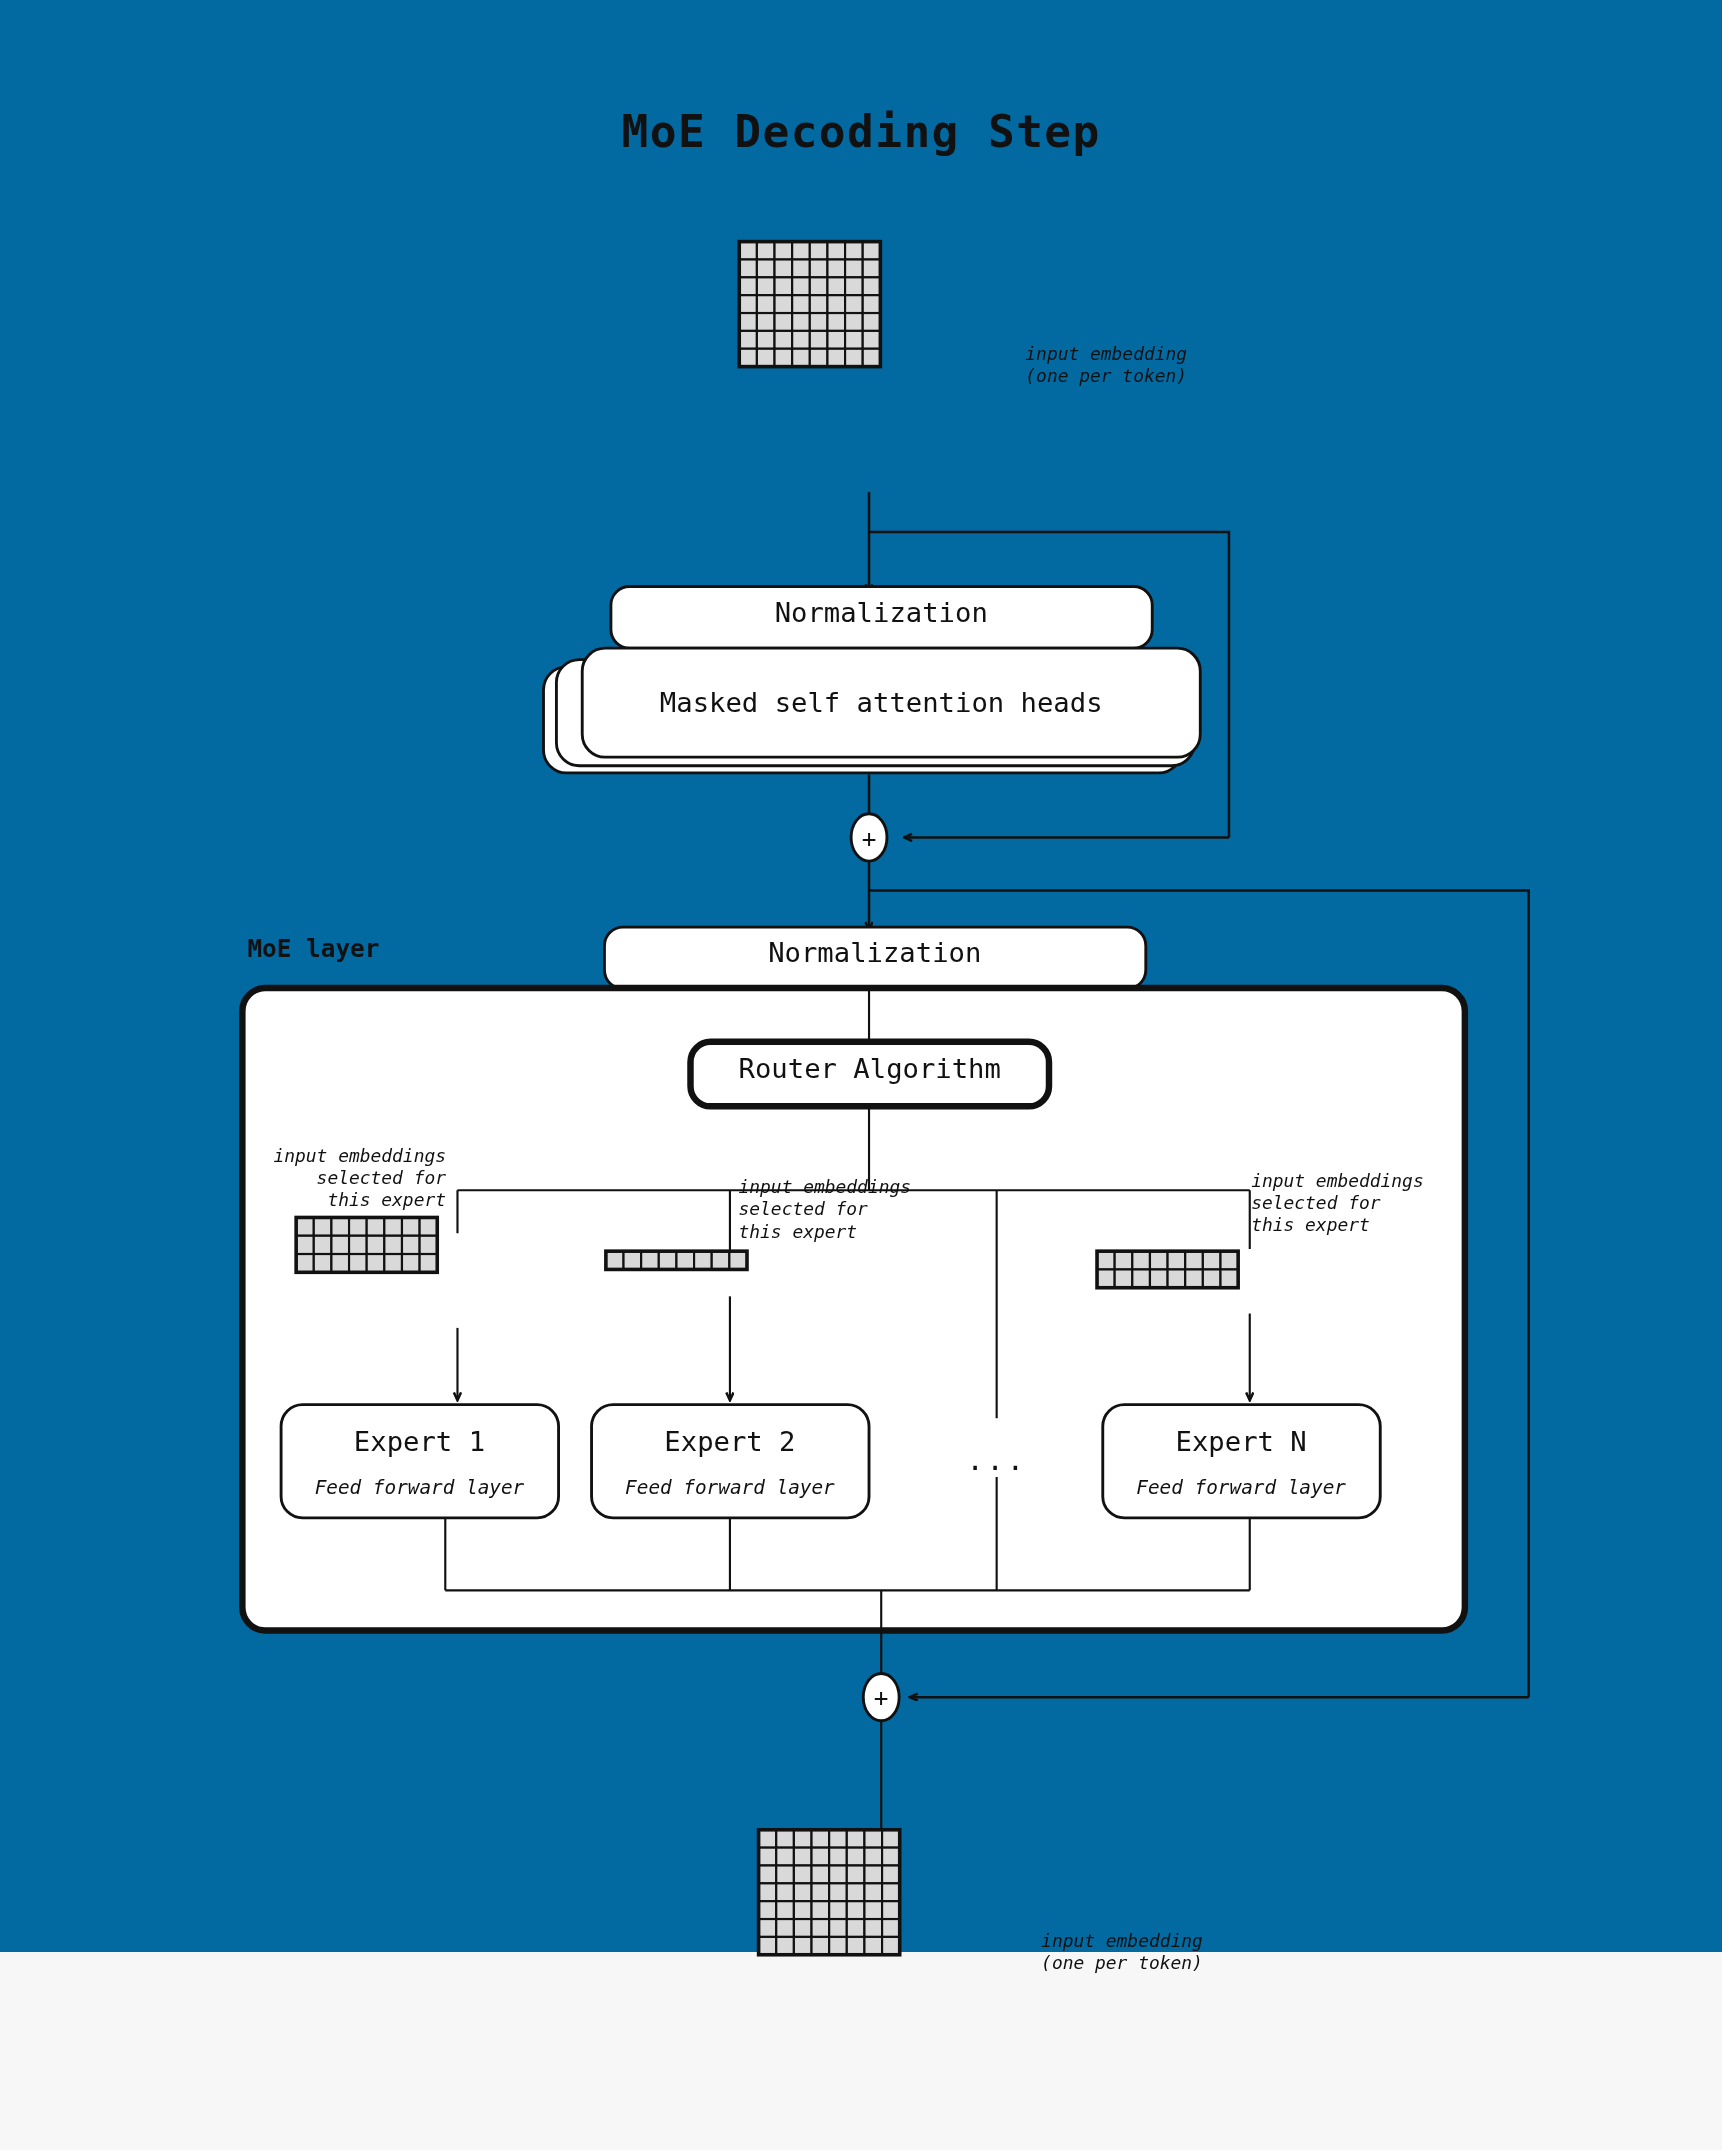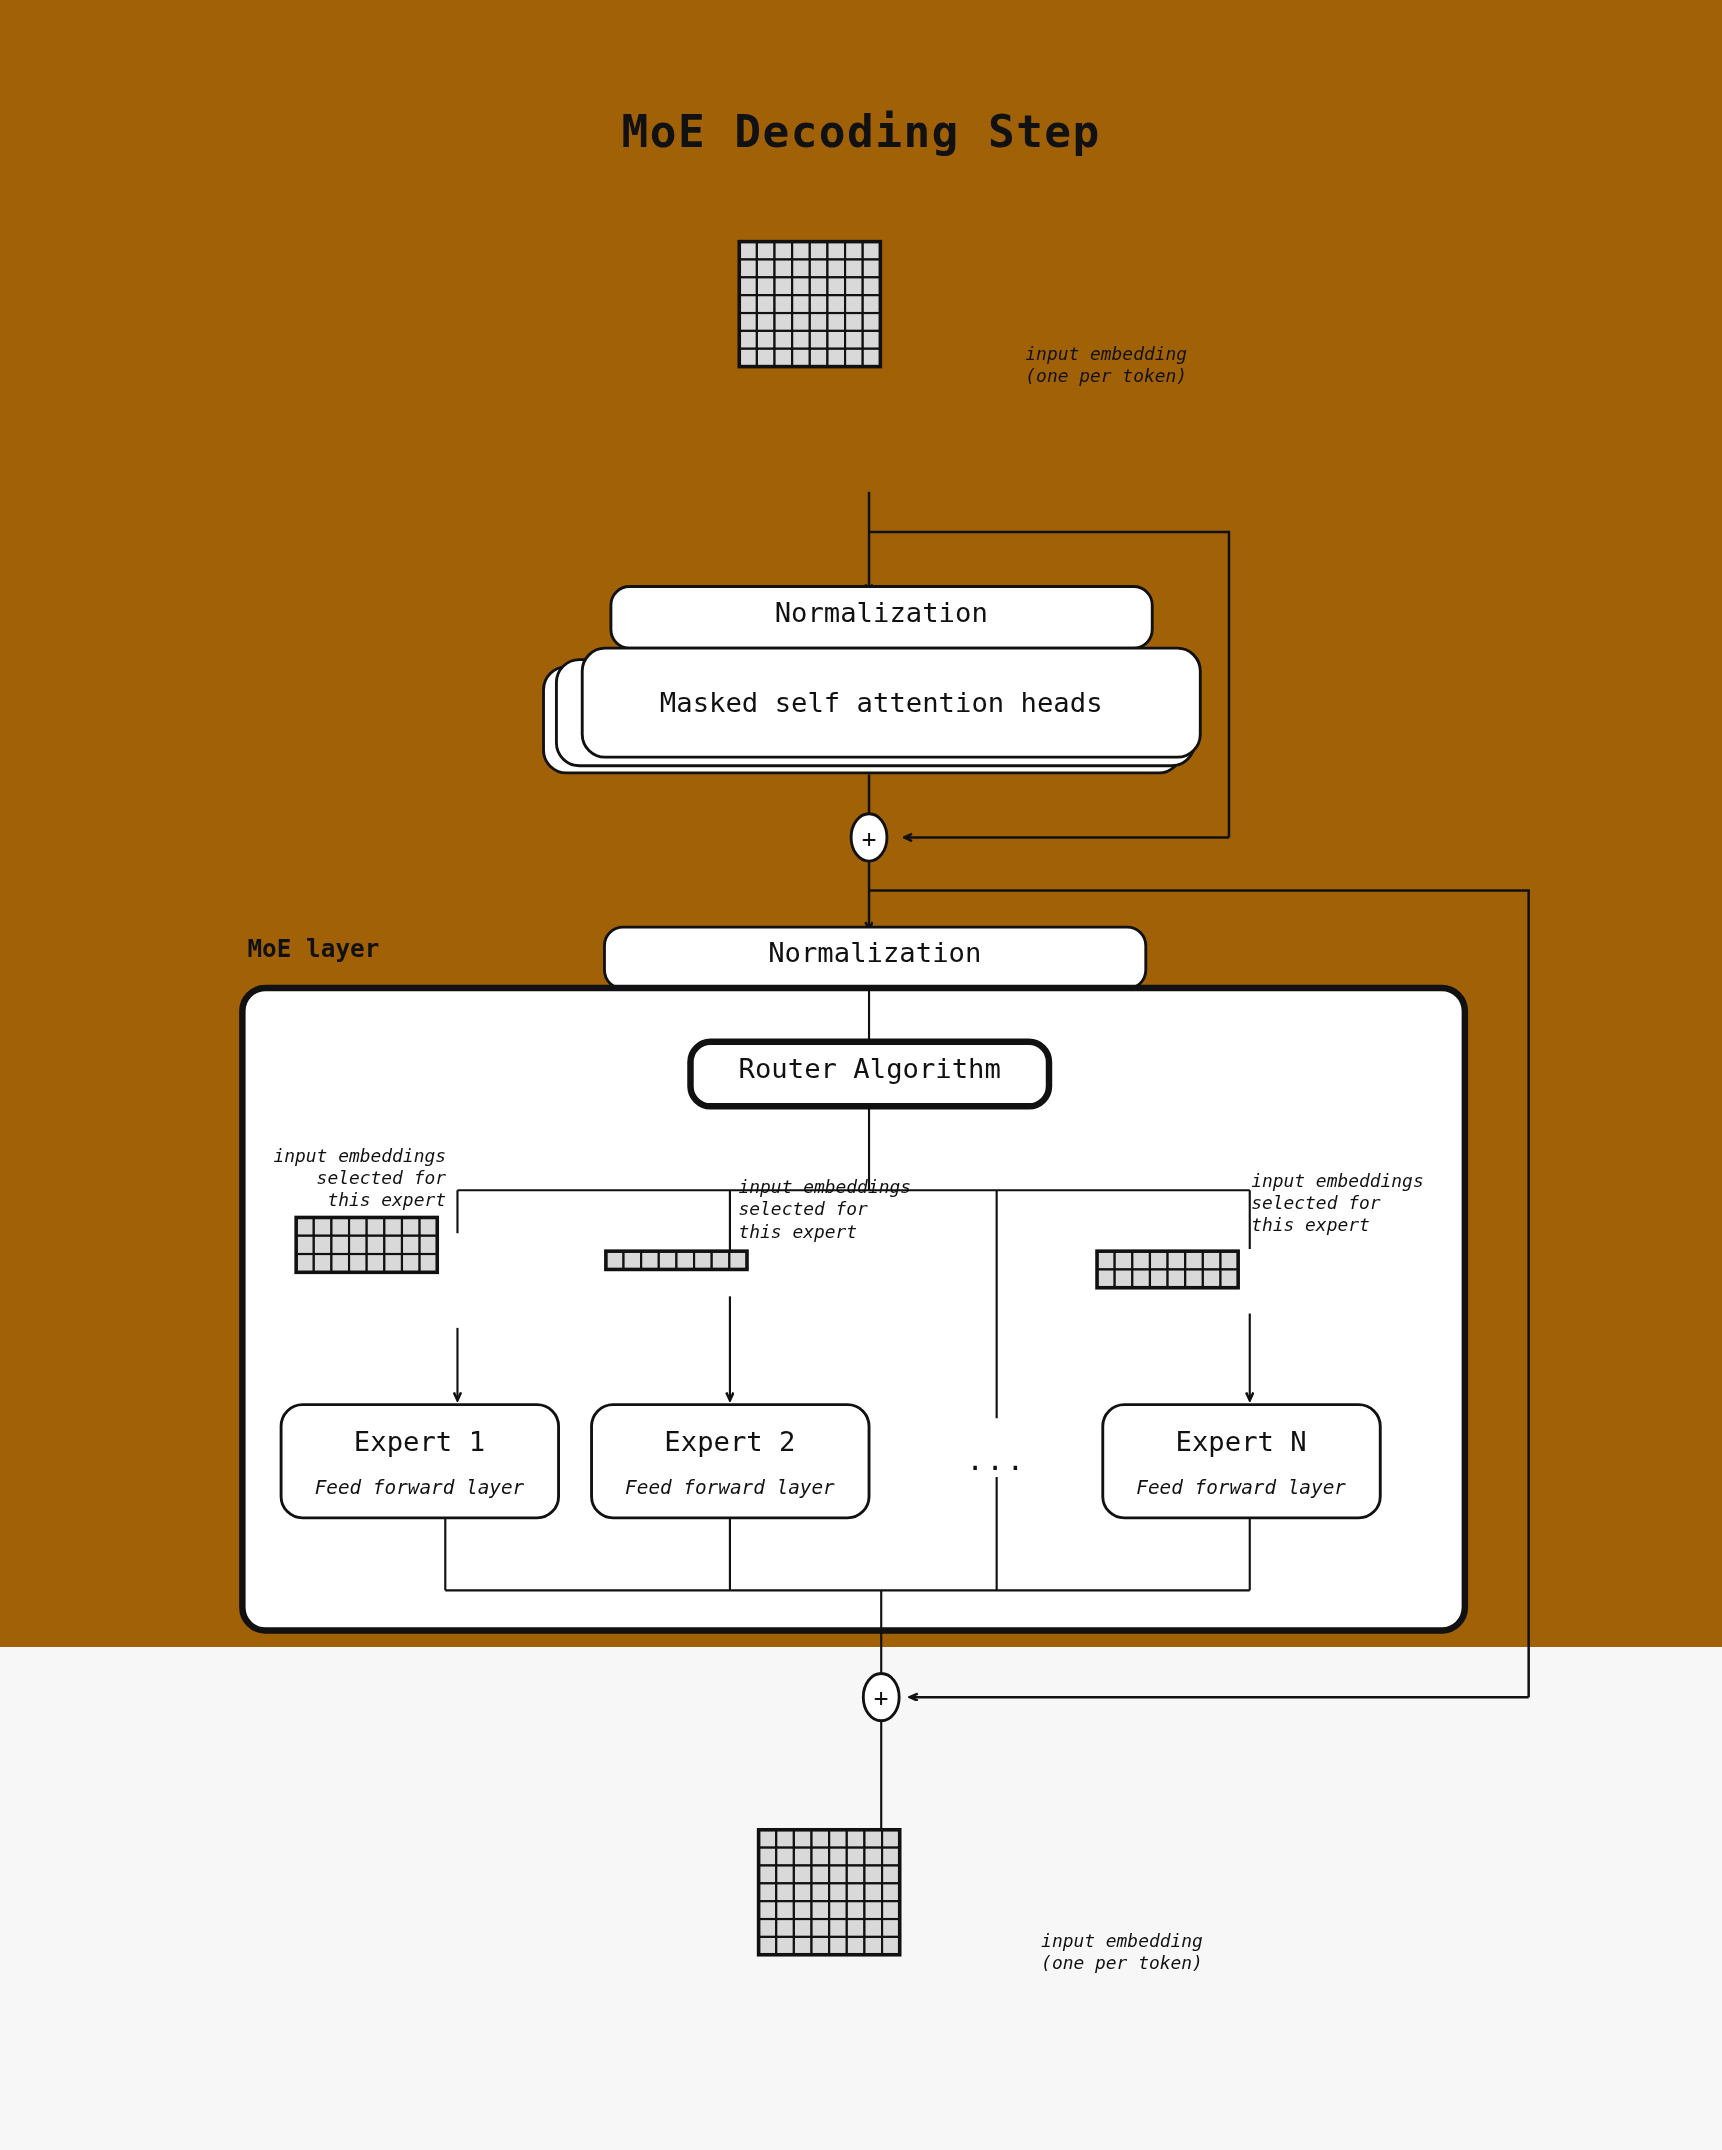--- a/index.html
+++ b/index.html
@@ -9,22 +9,22 @@
   }
   body {
     width: 1723px;
     height: 2151px;
     overflow: hidden;
     font-family: "DejaVu Sans Mono", monospace;
   }
   #root {
     position: relative;
     width: 1723px;
-    height: 1647px;
-    background: #a16207;
+    height: 1952px;
+    background: #0369a1;
   }
   svg.diagram {
     position: absolute;
     top: 0;
     left: 0;
     width: 1723px;
     height: 2151px;
     display: block;
   }
   .txt-title {

